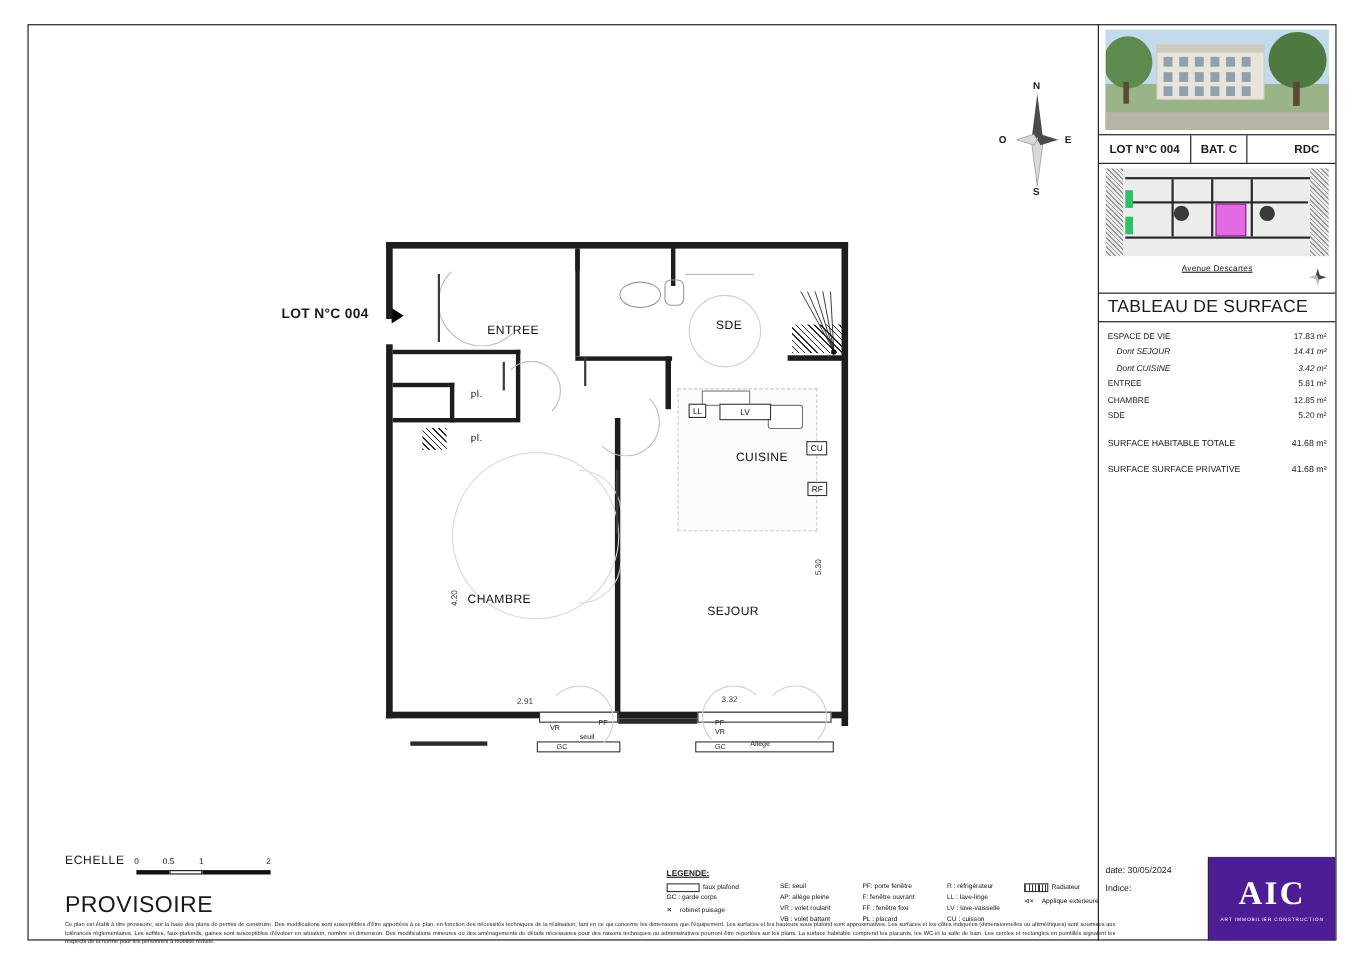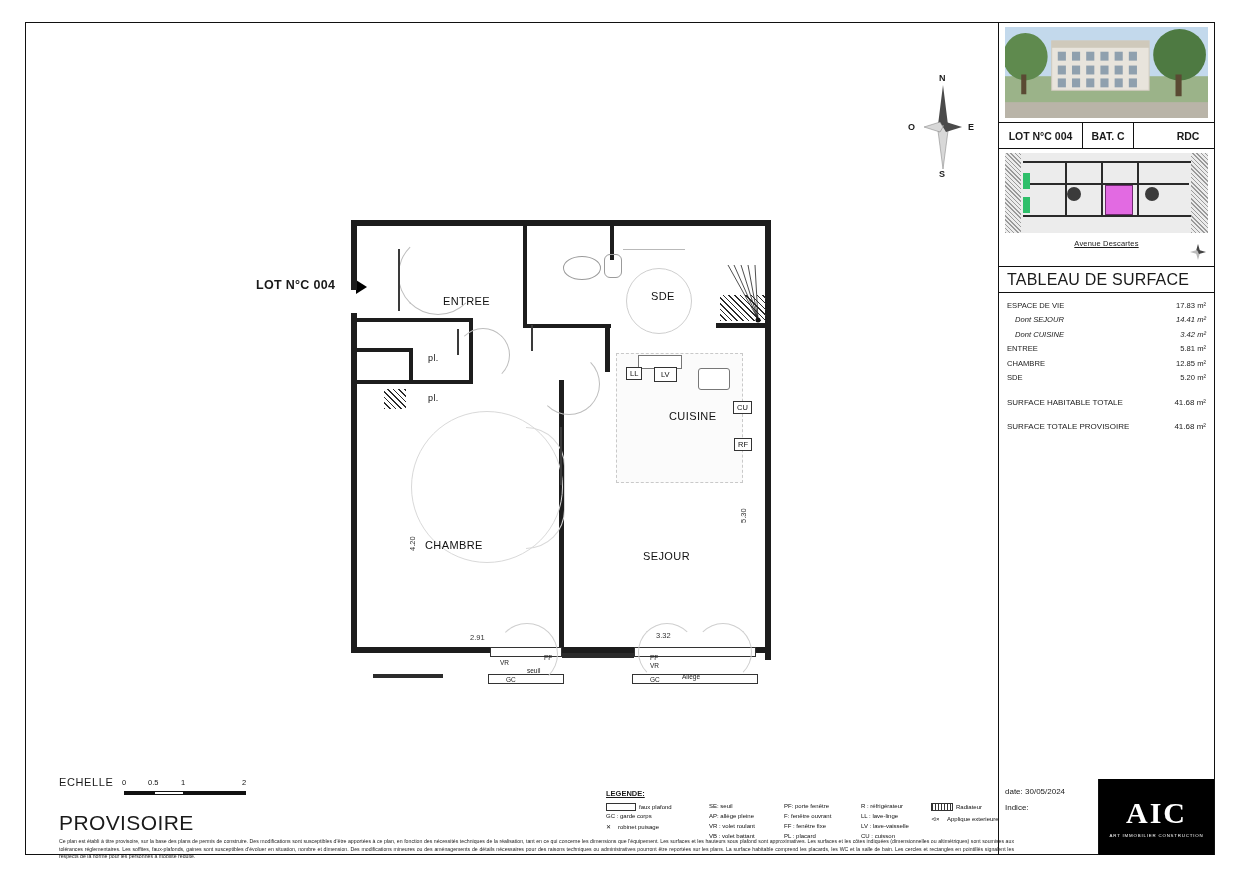--- a/index.html
+++ b/index.html
@@ -80,21 +80,21 @@
   .street{text-align:center;font-size:7.5px;margin-top:6px;letter-spacing:.2px;text-decoration:underline;}
   .tab-title{height:26px;display:flex;align-items:center;padding-left:8px;font-size:16px;font-weight:normal;letter-spacing:.2px;}
   .surf-cell{padding:6px 8px 10px 8px;}
   .srow{display:flex;justify-content:space-between;font-size:7.6px;line-height:1.9;}
   .srow.ital{font-style:italic;padding-left:8px;}
   .srow.bold{font-weight:normal;font-size:8px;gap:41px;}
   .spacer{height:9px;}
   .foot{position:absolute;left:999px;top:779px;width:215px;height:76px;box-sizing:border-box;}
   .foot-left{position:absolute;left:0;top:0;width:100px;height:76px;border-right:1px solid #111;box-sizing:border-box;padding:8px 6px;font-size:8px;}
   .foot-left .l2{margin-top:7px;}
-  .foot-right{position:absolute;left:100px;top:0;width:115px;height:76px;background:#000000;display:flex;align-items:center;justify-content:center;flex-direction:column;}
+  .foot-right{position:absolute;left:100px;top:0;width:115px;height:76px;background:#4c1d95;display:flex;align-items:center;justify-content:center;flex-direction:column;}
   .aic{color:#fff;font-family:"Liberation Serif",serif;font-size:30px;letter-spacing:2px;font-weight:bold;}
   .aic-sub{color:#fff;font-size:4.4px;letter-spacing:.8px;margin-top:3px;}
 </style>
 </head>
 <body>
 
 <div id="page">
   <div class="frame"></div>
   <div class="vdiv"></div>
 
@@ -154,21 +154,21 @@
     <div class="door" style="left:534px;top:404px;width:2px;height:58px;"></div>
 
     <div class="circle" style="left:537px;top:233px;width:36px;height:22px;border-radius:50%;border-color:#9b9b9b;"></div>
     <div class="circle" style="left:578px;top:231px;width:16px;height:22px;border-radius:6px;border-color:#9b9b9b;"></div>
     <div class="thin" style="left:597px;top:226px;width:62px;height:1px;background:#b9b9b9;"></div>
 
     <div class="thin" style="left:612px;top:332px;width:42px;height:12px;background:#fff;border:1px solid #777;"></div>
     <div class="thin" style="left:672px;top:345px;width:30px;height:20px;background:#fff;border:1px solid #777;border-radius:3px;"></div>
 
     <div class="tag" style="left:600px;top:344px;">LL</div>
-    <div class="tag" style="left:628px;top:344px;padding:2px 6px;">LV</div>
+    <div class="tag" style="left:628px;top:344px;padding:2px 18px;">LV</div>
     <div class="tag" style="left:707px;top:378px;">CU</div>
     <div class="tag" style="left:708px;top:415px;">RF</div>
 
     <div class="rname" style="left:417px;top:272px;">ENTREE</div>
     <div class="rname" style="left:625px;top:267px;">SDE</div>
     <div class="rname" style="left:643px;top:387px;">CUISINE</div>
     <div class="rname" style="left:399px;top:516px;">CHAMBRE</div>
     <div class="rname" style="left:617px;top:527px;">SEJOUR</div>
     <div class="rname" style="left:402px;top:330px;font-size:9px;">pl.</div>
     <div class="rname" style="left:402px;top:370px;font-size:9px;">pl.</div>
@@ -357,21 +357,21 @@
           <span>SDE</span>
           <span>5.20 m²</span>
         </div>
       <div class="spacer"></div>
       <div class="srow bold">
           <span>SURFACE HABITABLE TOTALE</span>
           <span>41.68 m²</span>
         </div>
       <div class="spacer"></div>
       <div class="srow bold">
-          <span>SURFACE TOTALE PROVISOIRE</span>
+          <span>SURFACE SURFACE PRIVATIVE</span>
           <span>41.68 m²</span>
         </div>
     </div>
   </div>
 
   <div class="foot">
     <div class="foot-left">
       <div><span>date:</span>
            <span>30/05/2024</span></div>
       <div class="l2"><span>Indice:</span>

